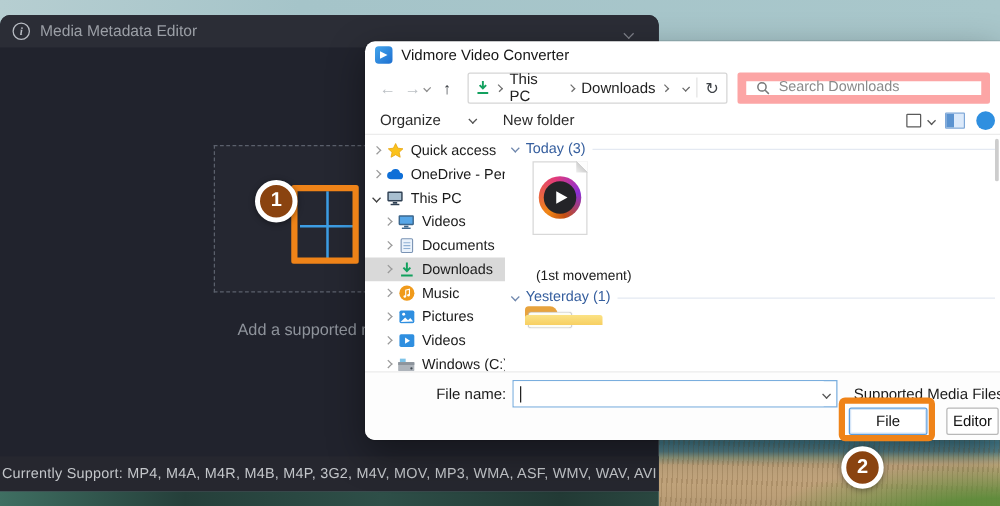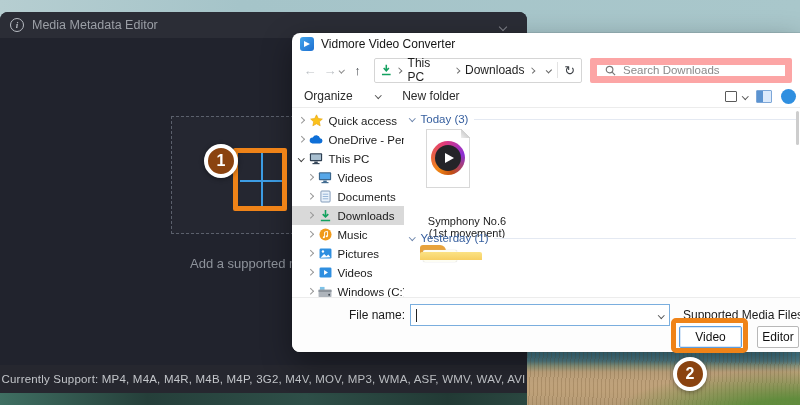--- a/index.html
+++ b/index.html
@@ -369,21 +369,20 @@
       </div>
 
       <div class="tile-video">
         <span class="fold2"></span>
         <span class="badge">
           <span class="inner">
               <span class="tri"></span>
             </span>
         </span>
         <div class="vlabel">
-          <div>Symphony No.6</div>
           <div>(1st movement)</div>
         </div>
       </div>
 
       <div class="group g2">
         <span class="chev down sm"></span>
         <span class="gtext">Yesterday (1)</span>
         <span class="gline"></span>
       </div>
 
@@ -396,21 +395,21 @@
     </div>
 
     <div class="dfooter">
       <label class="fn-label">File name:</label>
       <div class="fn-wrap">
         <span class="fn-caret"></span>
         <input readonly="" value="" style="">
         <span class="chev down sm fn-chev"></span>
       </div>
       <div class="filter-val">Supported Media Files(*.mp4;*.m</div>
-      <button class="btn primary btn-open">Video</button>
+      <button class="btn primary btn-open">File</button>
       <button class="btn btn-cancel">Editor</button>
     </div>
   </section>
 
   <div class="hl-rect rect1"></div>
   <div class="num-badge n1">1</div>
   <div class="hl-rect rect2"></div>
   <div class="num-badge n2">2</div>
 
 </div>

